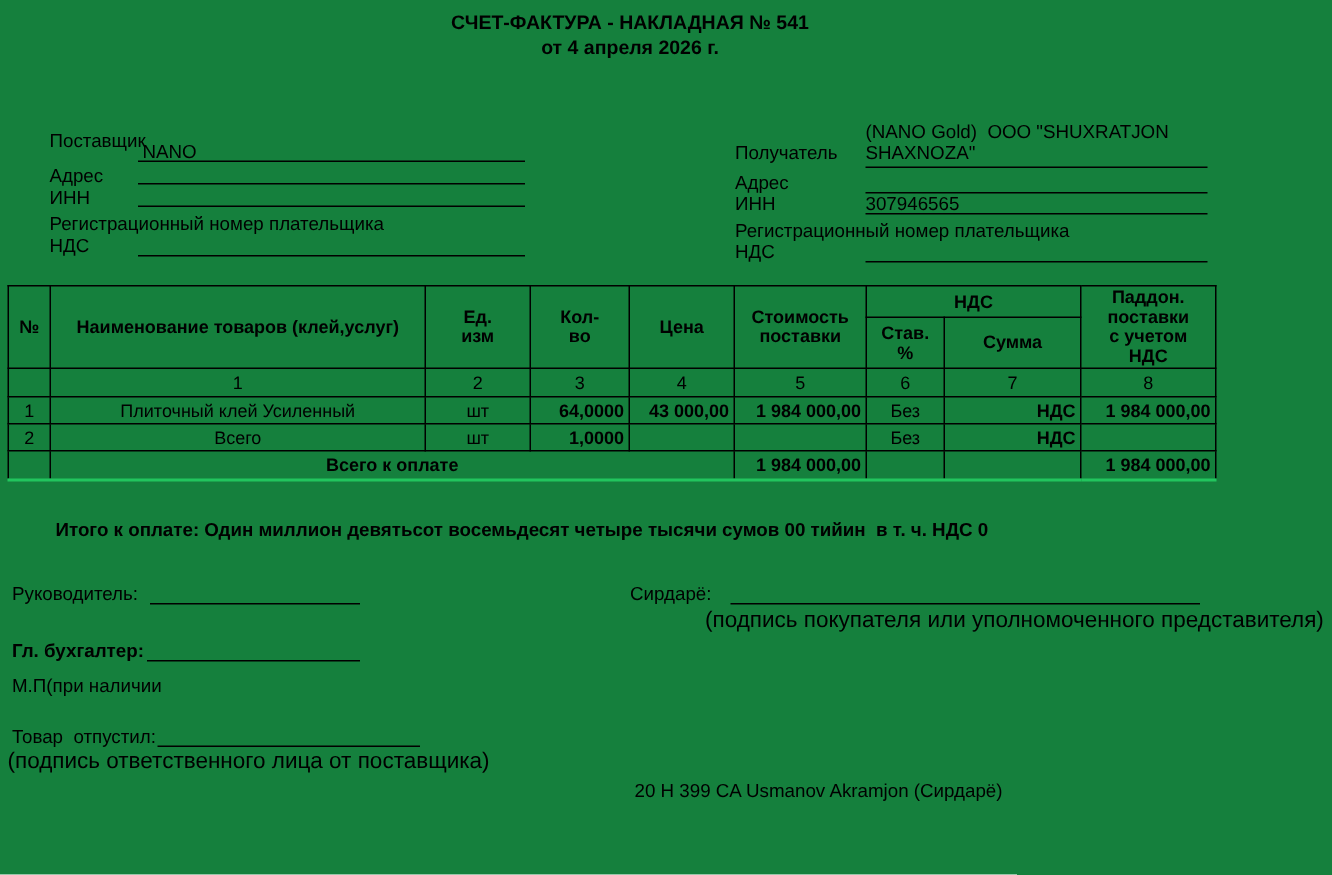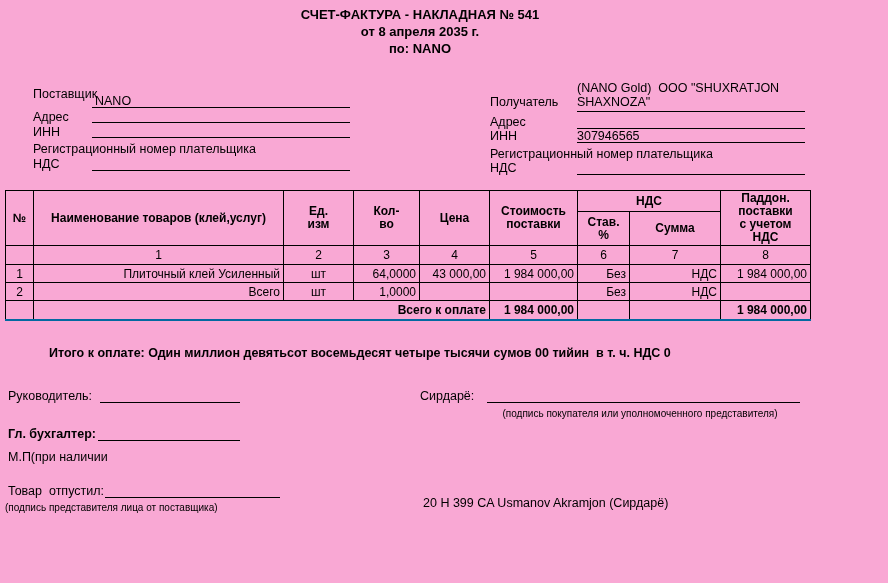--- a/index.html
+++ b/index.html
@@ -1,49 +1,48 @@
 <!DOCTYPE html>
 <html><head>
 <meta charset="utf-8">
 <style>
   html,body { margin:0; padding:0; background:#ffffff; }
   .page {
-    position:relative; width:888px; height:583px; background:#f9a8d4;
+    position:relative; width:888px; height:583px; background:#15803d;
     color:#000; font-family:"Liberation Sans", sans-serif; overflow:hidden;
   }
   .abs { position:absolute; }
   .b { font-weight:bold; }
   .lbl { font-size:12.5px; line-height:14px; white-space:pre; }
-  .small { font-size:10px; line-height:13px; white-space:pre; }
+  .small { font-size:15px; line-height:13px; white-space:pre; }
   .uline { position:absolute; border-bottom:1px solid #000; height:0; }
 
   .title-block { position:absolute; left:0; top:6px; width:840px; text-align:center;
                  font-weight:bold; font-size:13px; line-height:17px; }
 
   table.inv { position:absolute; left:5px; top:190px; border-collapse:collapse;
               table-layout:fixed; font-size:12px; color:#000; }
   table.inv td { border:1px solid #000; padding:1px 3px; overflow:hidden; }
   table.inv tr.hdr td { font-weight:bold; text-align:center; vertical-align:middle;
                         white-space:pre-line; line-height:13px; }
   table.inv tr.numrow td { text-align:center; height:16px; }
   table.inv tr.datarow td { height:15px; }
   table.inv tr.totalrow td { font-weight:bold; height:16px; }
   table.inv { border-bottom:2px solid #000; }
-  table.inv tr.totalrow td { border-bottom:2px solid #0369a1; }
-  .ta-l { text-align:right; } .ta-c { text-align:center; } .ta-r { text-align:right; }
+  table.inv tr.totalrow td { border-bottom:2px solid #22c55e; }
+  .ta-l { text-align:center; } .ta-c { text-align:center; } .ta-r { text-align:right;font-weight:bold; }
 </style>
 </head>
 <body>
 
 <div class="page">
 
   <div class="title-block">
     <div>СЧЕТ-ФАКТУРА - НАКЛАДНАЯ № 541</div>
-    <div>от 8 апреля 2035 г.</div>
-    <div>по: NANO</div>
+    <div>от 4 апреля 2026 г.</div>
   </div>
 
   <div class="abs lbl" style="left:33px; top:87px;">Поставщик</div>
   <div class="abs lbl" style="left:95px; top:94px;">NANO</div>
   <div class="uline" style="left:92px; top:107px; width:258px;"></div>
 
   <div class="abs lbl" style="left:33px; top:110px;">Адрес</div>
   <div class="abs lbl" style="left:95px; top:110px;"></div>
   <div class="uline" style="left:92px; top:122px; width:258px;"></div>
 
@@ -146,33 +145,33 @@
       <td></td>
       <td class="ta-l" colspan="4">Всего к оплате</td>
       <td class="ta-r">1 984 000,00</td>
       <td></td>
       <td></td>
       <td class="ta-r">1 984 000,00</td>
     </tr>
   </tbody>
     </table>
 
-  <div class="abs lbl b" style="left:37px; top:346px;margin-left:12px;">Итого к оплате: Один миллион девятьсот восемьдесят четыре тысячи сумов 00 тийин  в т. ч. НДС 0</div>
+  <div class="abs lbl b" style="left:37px; top:346px;">Итого к оплате: Один миллион девятьсот восемьдесят четыре тысячи сумов 00 тийин  в т. ч. НДС 0</div>
 
   <div class="abs lbl" style="left:8px; top:389px;">Руководитель:</div>
   <div class="uline" style="left:100px; top:402px; width:140px;"></div>
 
   <div class="abs lbl" style="left:420px; top:389px;">Сирдарё:</div>
   <div class="uline" style="left:487px; top:402px; width:313px;"></div>
   <div class="abs small" style="left:470px; top:407px; width:340px; text-align:center;">(подпись покупателя или уполномоченного представителя)</div>
 
   <div class="abs lbl" style="left:8px; top:427px;font-weight:bold;">Гл. бухгалтер:</div>
   <div class="uline" style="left:98px; top:440px; width:142px;"></div>
 
   <div class="abs lbl" style="left:8px; top:450px;">М.П(при наличии</div>
 
   <div class="abs lbl" style="left:8px; top:484px;">Товар  отпустил:</div>
   <div class="uline" style="left:105px; top:497px; width:175px;"></div>
-  <div class="abs small" style="left:5px; top:501px;">(подпись представителя лица от поставщика)</div>
+  <div class="abs small" style="left:5px; top:501px;">(подпись ответственного лица от поставщика)</div>
 
-  <div class="abs lbl" style="left:423px; top:496px;">20 H 399 CA Usmanov Akramjon (Сирдарё)</div>
+  <div class="abs lbl" style="left:423px; top:520px;">20 H 399 CA Usmanov Akramjon (Сирдарё)</div>
 
 </div>
 
 </body></html>

